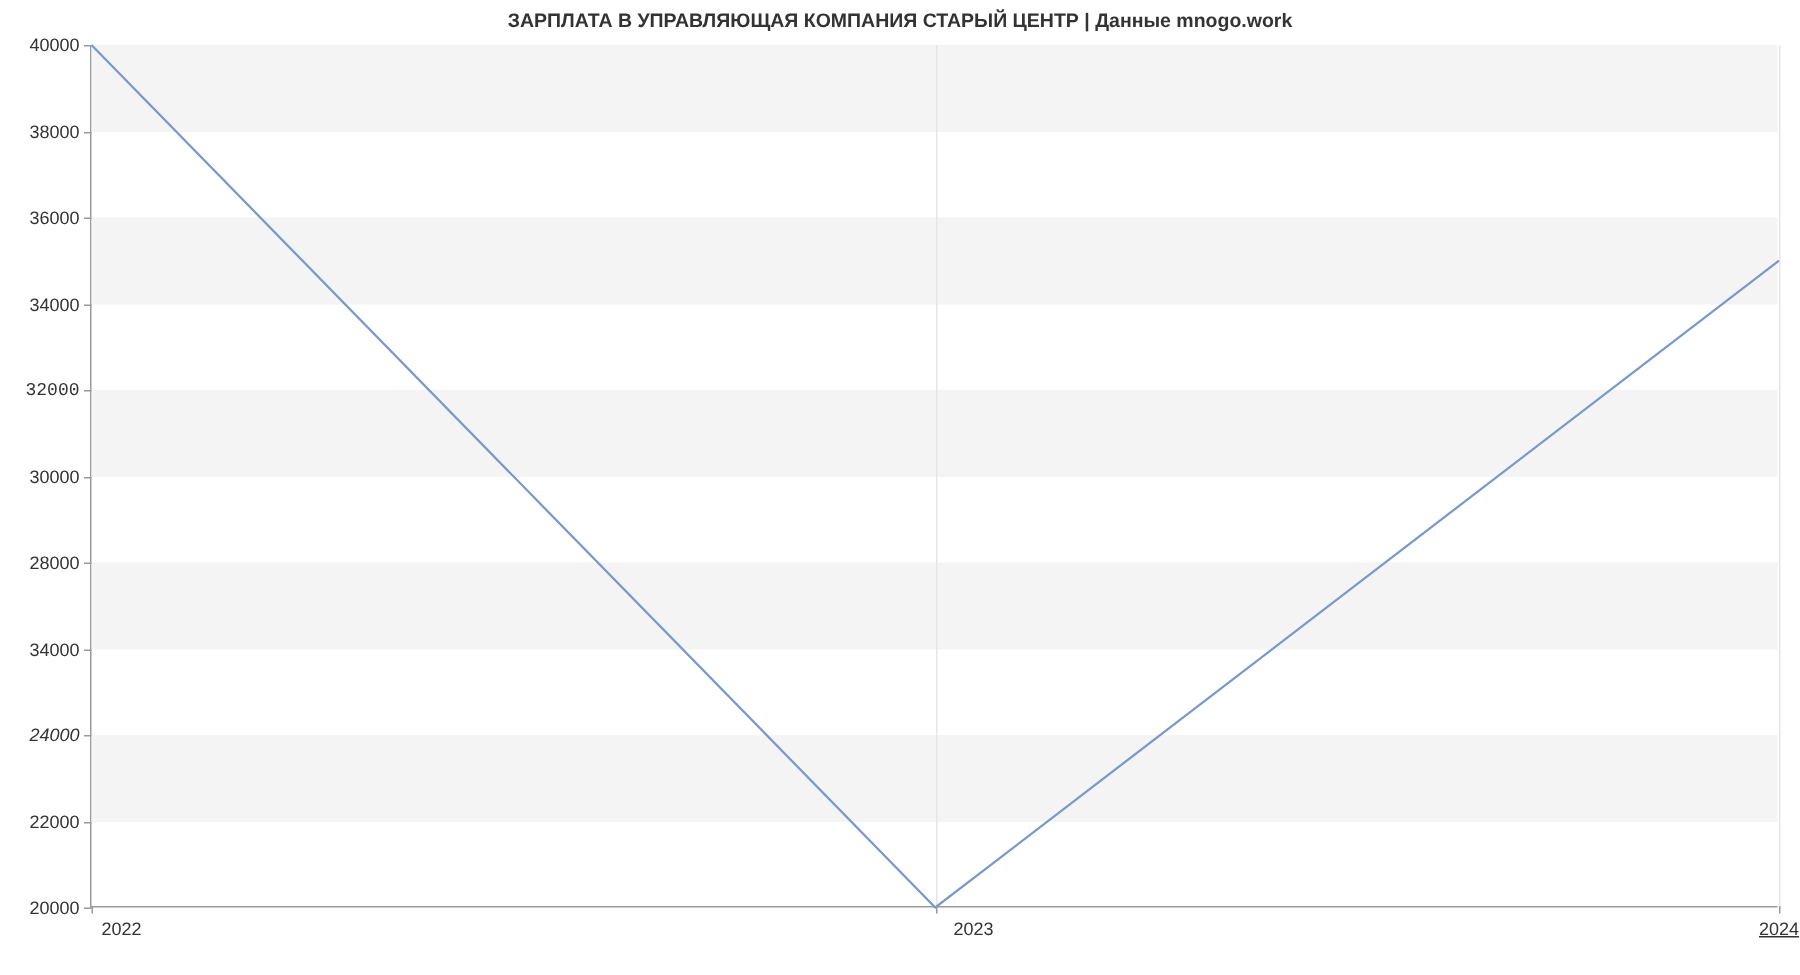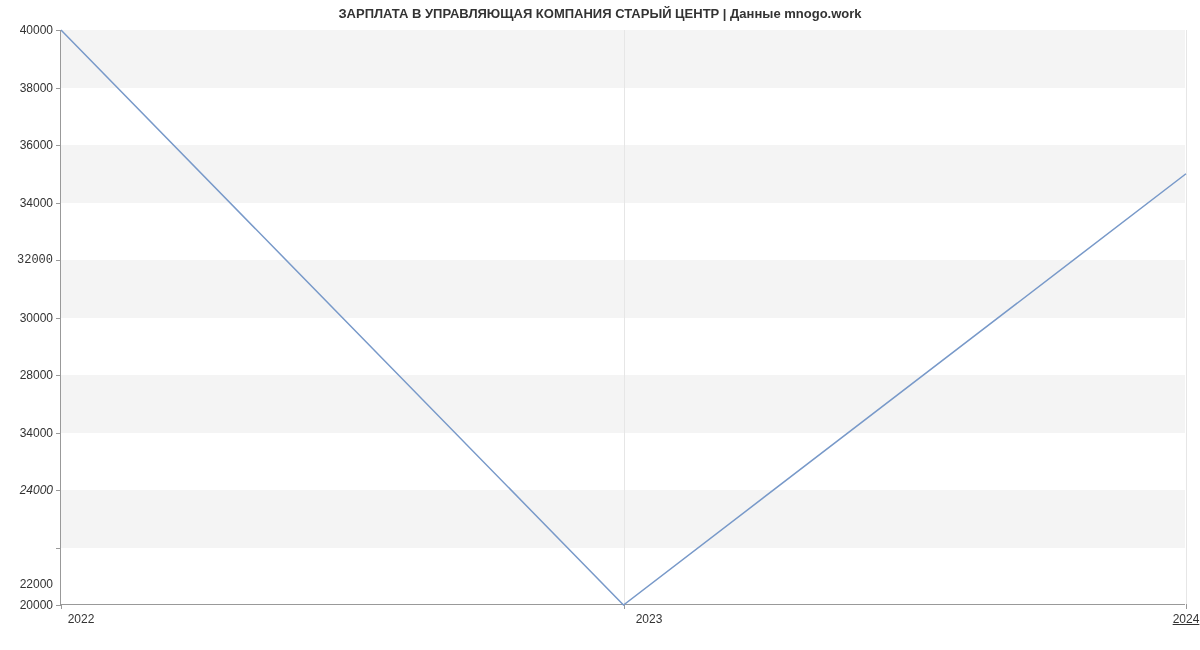--- a/index.html
+++ b/index.html
@@ -93,21 +93,21 @@
   <div class="plot-area" id="plot" style="left: 60px; top: 30px; width: 1125px; height: 575px;">
       <div class="band" style="top: 460px; height: 57.5px; background: rgb(244, 244, 244);"></div>
       <div class="band" style="top: 345px; height: 57.5px; background: rgb(244, 244, 244);"></div>
       <div class="band" style="top: 230px; height: 57.5px; background: rgb(244, 244, 244);"></div>
       <div class="band" style="top: 115px; height: 57.5px; background: rgb(244, 244, 244);"></div>
       <div class="band" style="top: 0px; height: 57.5px; background: rgb(244, 244, 244);"></div>
       <div class="x-grid-line" style="left: 562.5px;"></div>
       <div class="x-grid-line" style="left: 1125px;"></div>
       <div class="y-tick-label" style="top: 575px;">20000</div>
       <div class="y-tick-mark" style="top: 575px;"></div>
-      <div class="y-tick-label" style="top: 517.5px; margin-top: 36px;">22000</div>
+      <div class="y-tick-label" style="top: 517.5px;">22000</div>
       <div class="y-tick-mark" style="top: 517.5px;"></div>
       <div class="y-tick-label" style="top: 460px; font-style: italic;">24000</div>
       <div class="y-tick-mark" style="top: 460px;"></div>
       <div class="y-tick-label" style="top: 402.5px;">34000</div>
       <div class="y-tick-mark" style="top: 402.5px;"></div>
       <div class="y-tick-label" style="top: 345px;">28000</div>
       <div class="y-tick-mark" style="top: 345px;"></div>
       <div class="y-tick-label" style="top: 287.5px;">30000</div>
       <div class="y-tick-mark" style="top: 287.5px;"></div>
       <div class="y-tick-label" style="top: 230px; font-family: Liberation Mono, monospace;">32000</div>

